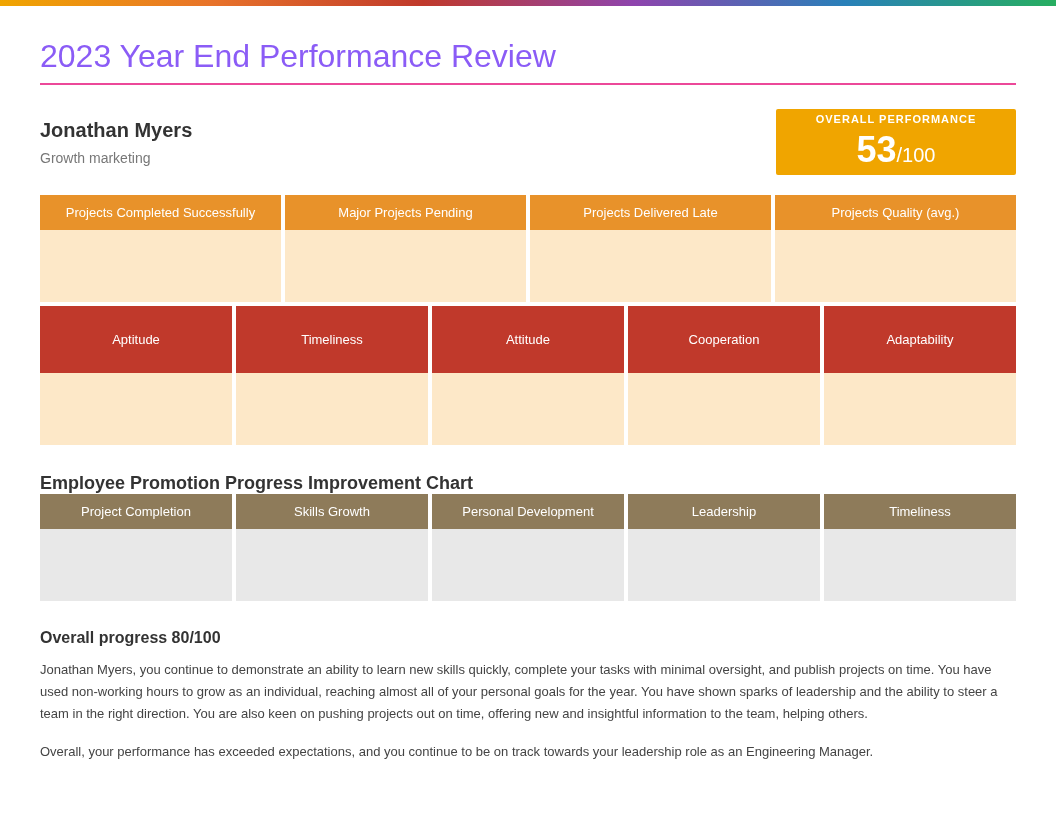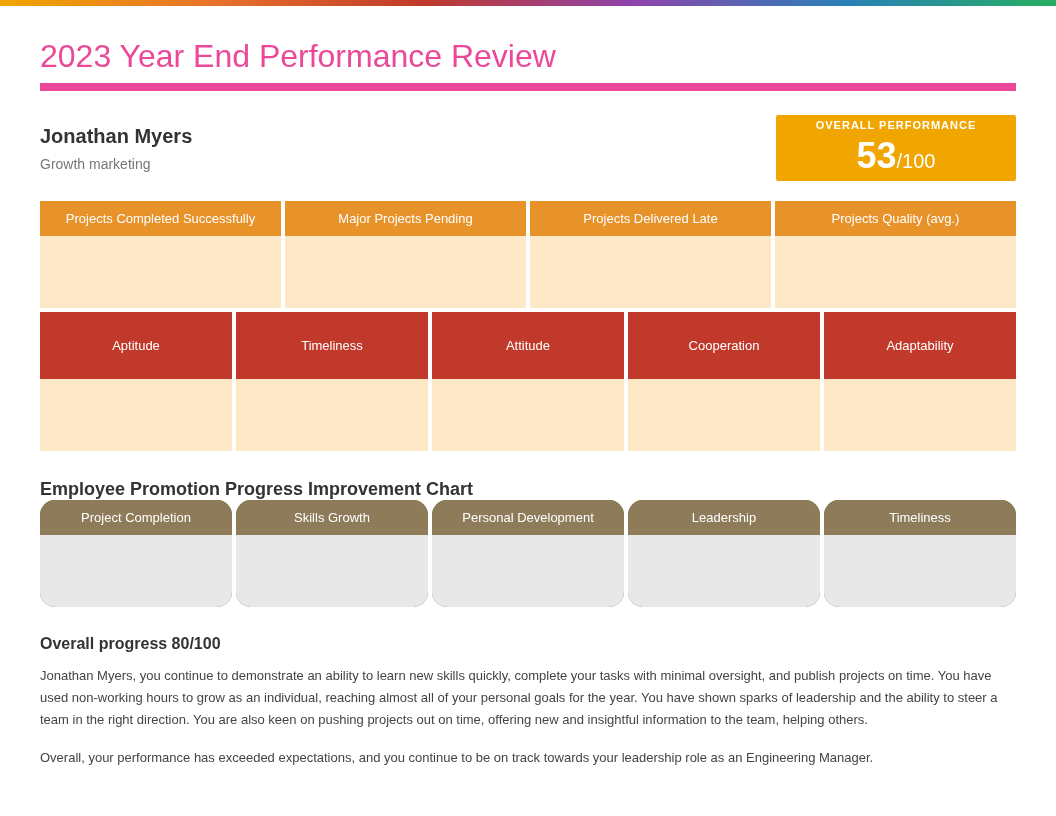--- a/index.html
+++ b/index.html
@@ -16,24 +16,24 @@
       background: linear-gradient(to right, #f0a500, #e8732a, #c0392b, #8e44ad, #2980b9, #27ae60);
     }
 
     .main-content {
       padding: 32px 40px;
     }
 
     .page-title {
       font-size: 32px;
       font-weight: 300;
-      color: #ec4899;
+      color: #8b5cf6;
       margin-bottom: 8px;
       padding-bottom: 8px;
-      border-bottom: 8px solid #ec4899;
+      border-bottom: 2px solid #ec4899;
     }
 
     .employee-header {
       display: flex;
       justify-content: space-between;
       align-items: center;
       margin: 24px 0 20px 0;
     }
 
     .employee-info .employee-name {
@@ -137,21 +137,20 @@
     .promotion-grid {
       display: grid;
       grid-template-columns: repeat(5, 1fr);
       gap: 4px;
       margin-bottom: 28px;
     }
 
     .promo-card {
       background: #4d7c0f;
       overflow: hidden;
-      border-radius: 15px;
     }
 
     .promo-card .promo-header {
       background: #8e7b5a;
       color: #fff;
       padding: 10px 8px;
       font-size: 13px;
       text-align: center;
     }
 

